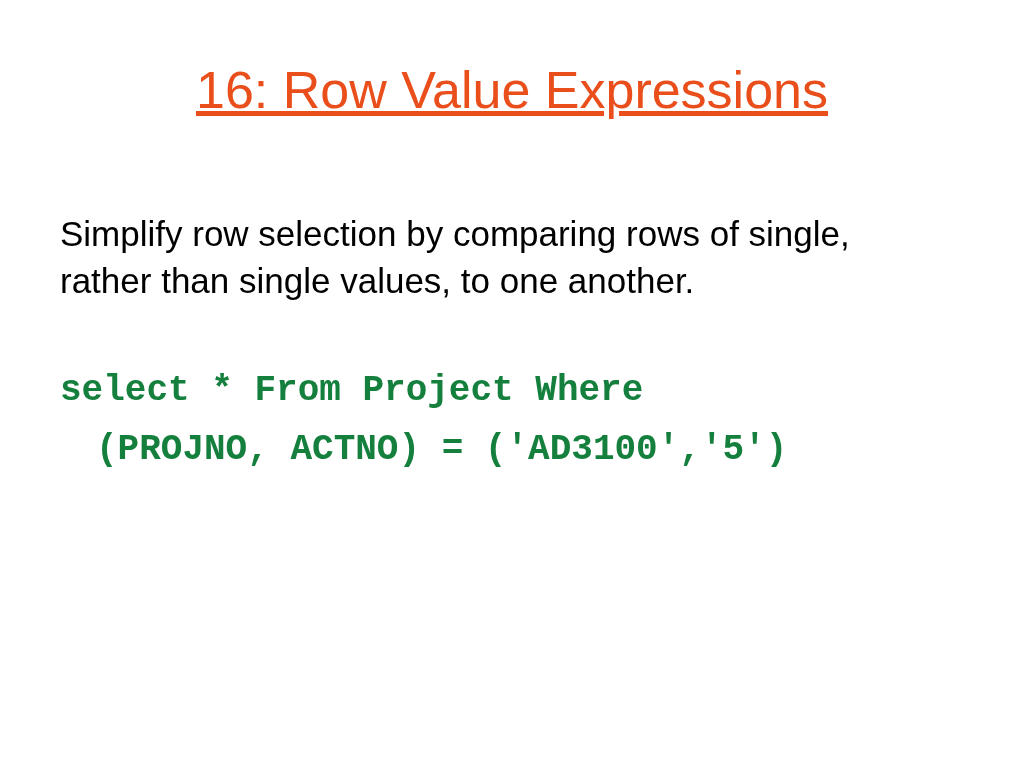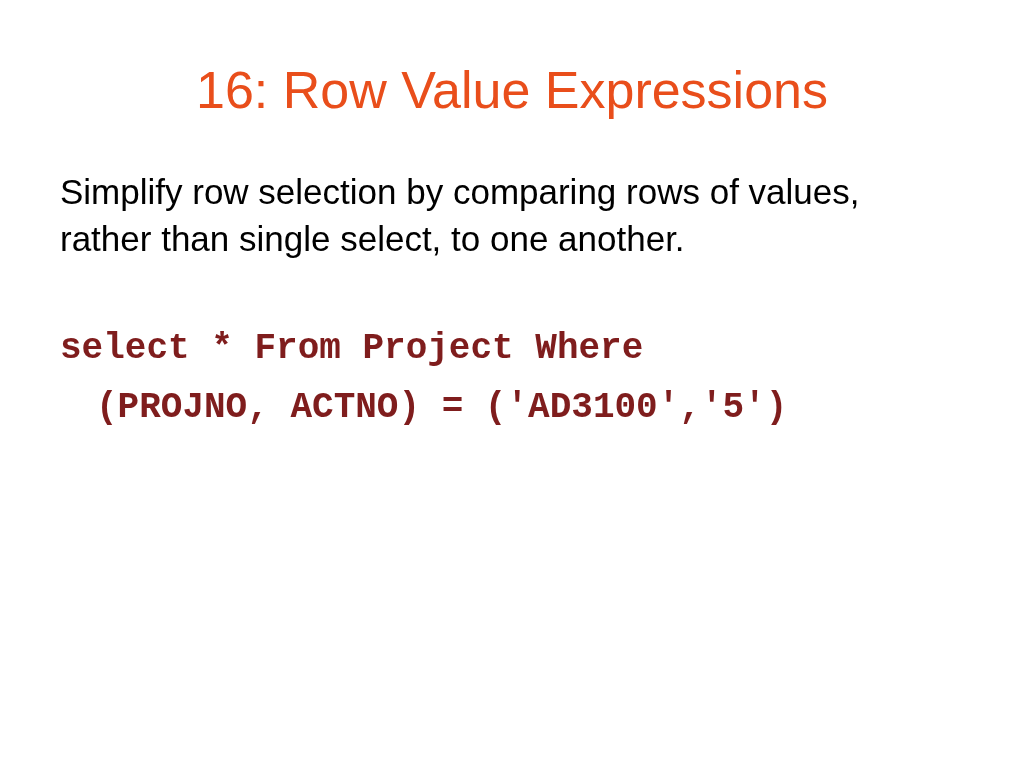--- a/index.html
+++ b/index.html
@@ -17,49 +17,50 @@
     .slide {
       width: 100%;
       height: 100%;
       padding: 60px 60px 60px 60px;
     }
     .title {
       color: #e94e1b;
       font-size: 52px;
       font-weight: normal;
       text-align: center;
-      margin-bottom: 48px;
+      margin-bottom: 90px;
       letter-spacing: 0px;
+      text-decoration: underline;
     }
     .description {
       color: #000000;
       font-size: 35px;
       line-height: 1.35;
       margin-bottom: 56px;
       padding-left: 0px;
       padding-right: 20px;
     }
     .code-block {
       font-family: "Courier New", Courier, monospace;
-      color: #7f1d1d;
+      color: #15803d;
       font-size: 36px;
       font-weight: bold;
       line-height: 1.65;
     }
     .code-line1 {
       display: block;
     }
     .code-line2 {
       display: block;
       padding-left: 36px;
     }
   </style>
 </head>
 <body>
 
 <div class="slide">
   <h1 class="title">16: Row Value Expressions</h1>
-  <p class="description">Simplify row selection by comparing rows of values, rather than single select, to one another.</p>
+  <p class="description">Simplify row selection by comparing rows of single, rather than single values, to one another.</p>
   <div class="code-block">
     <span class="code-line1">select * From Project Where</span>
     <span class="code-line2">(PROJNO, ACTNO) = ('AD3100','5')</span>
   </div>
 </div>
 
 </body></html>

